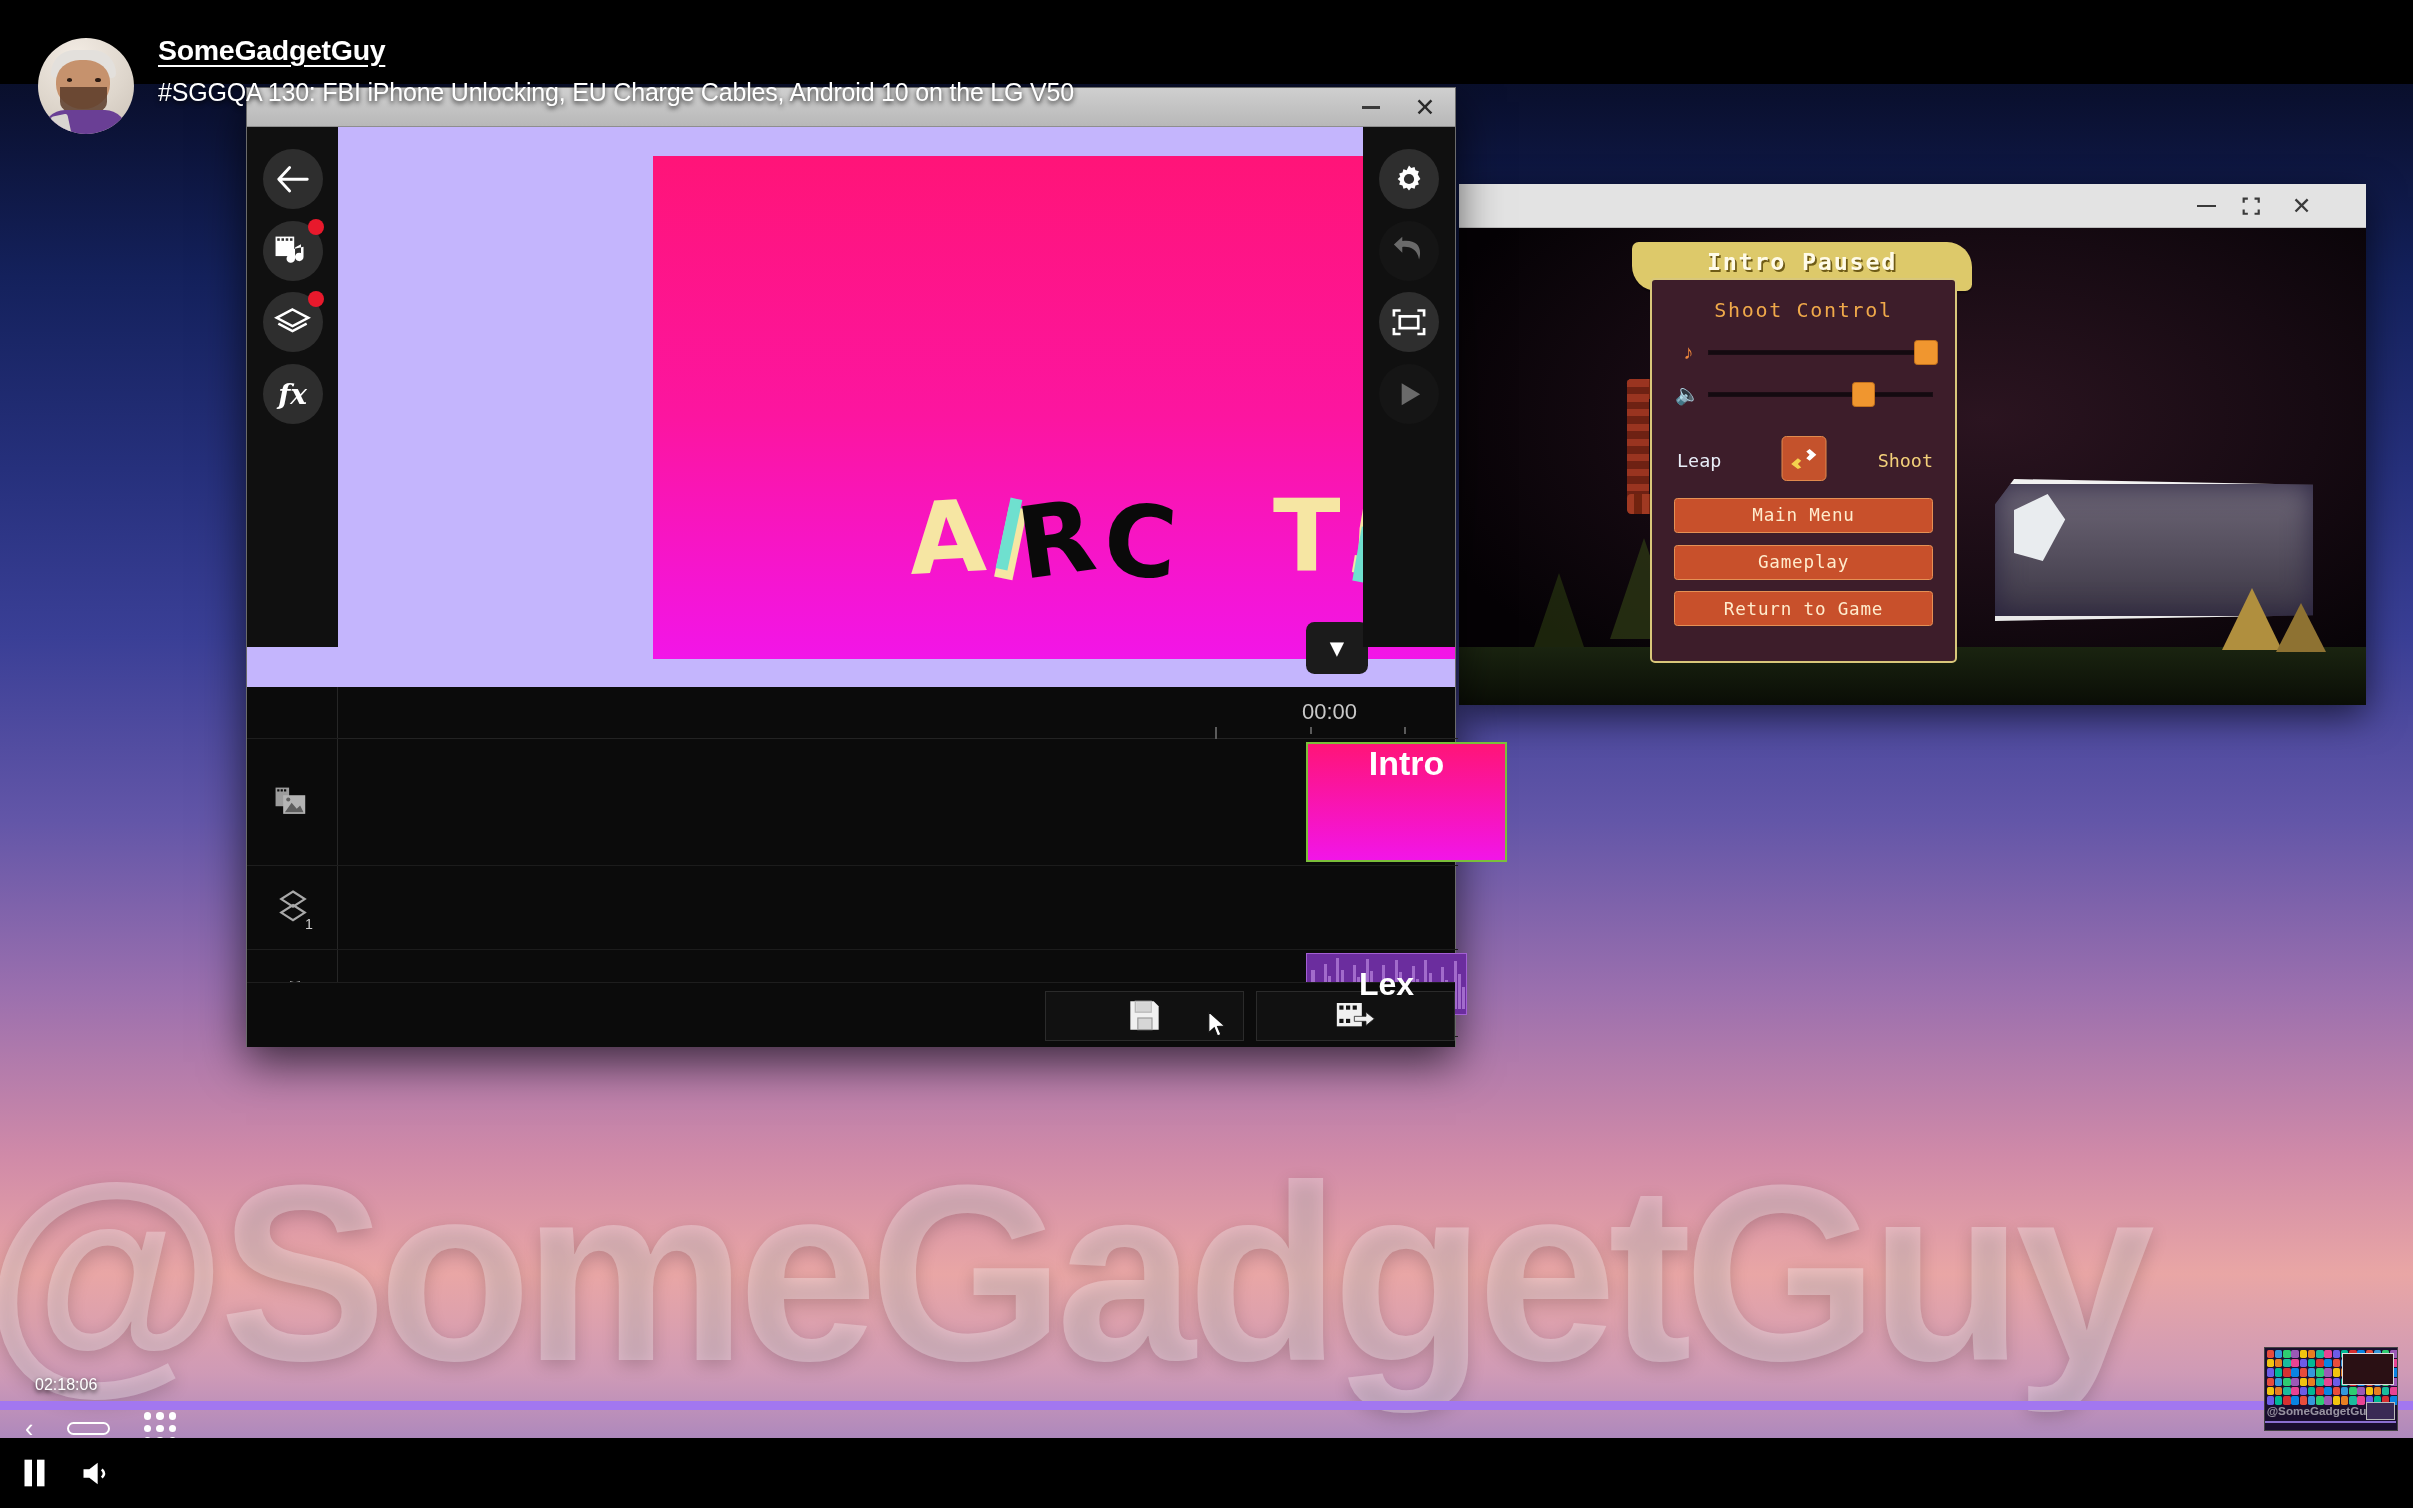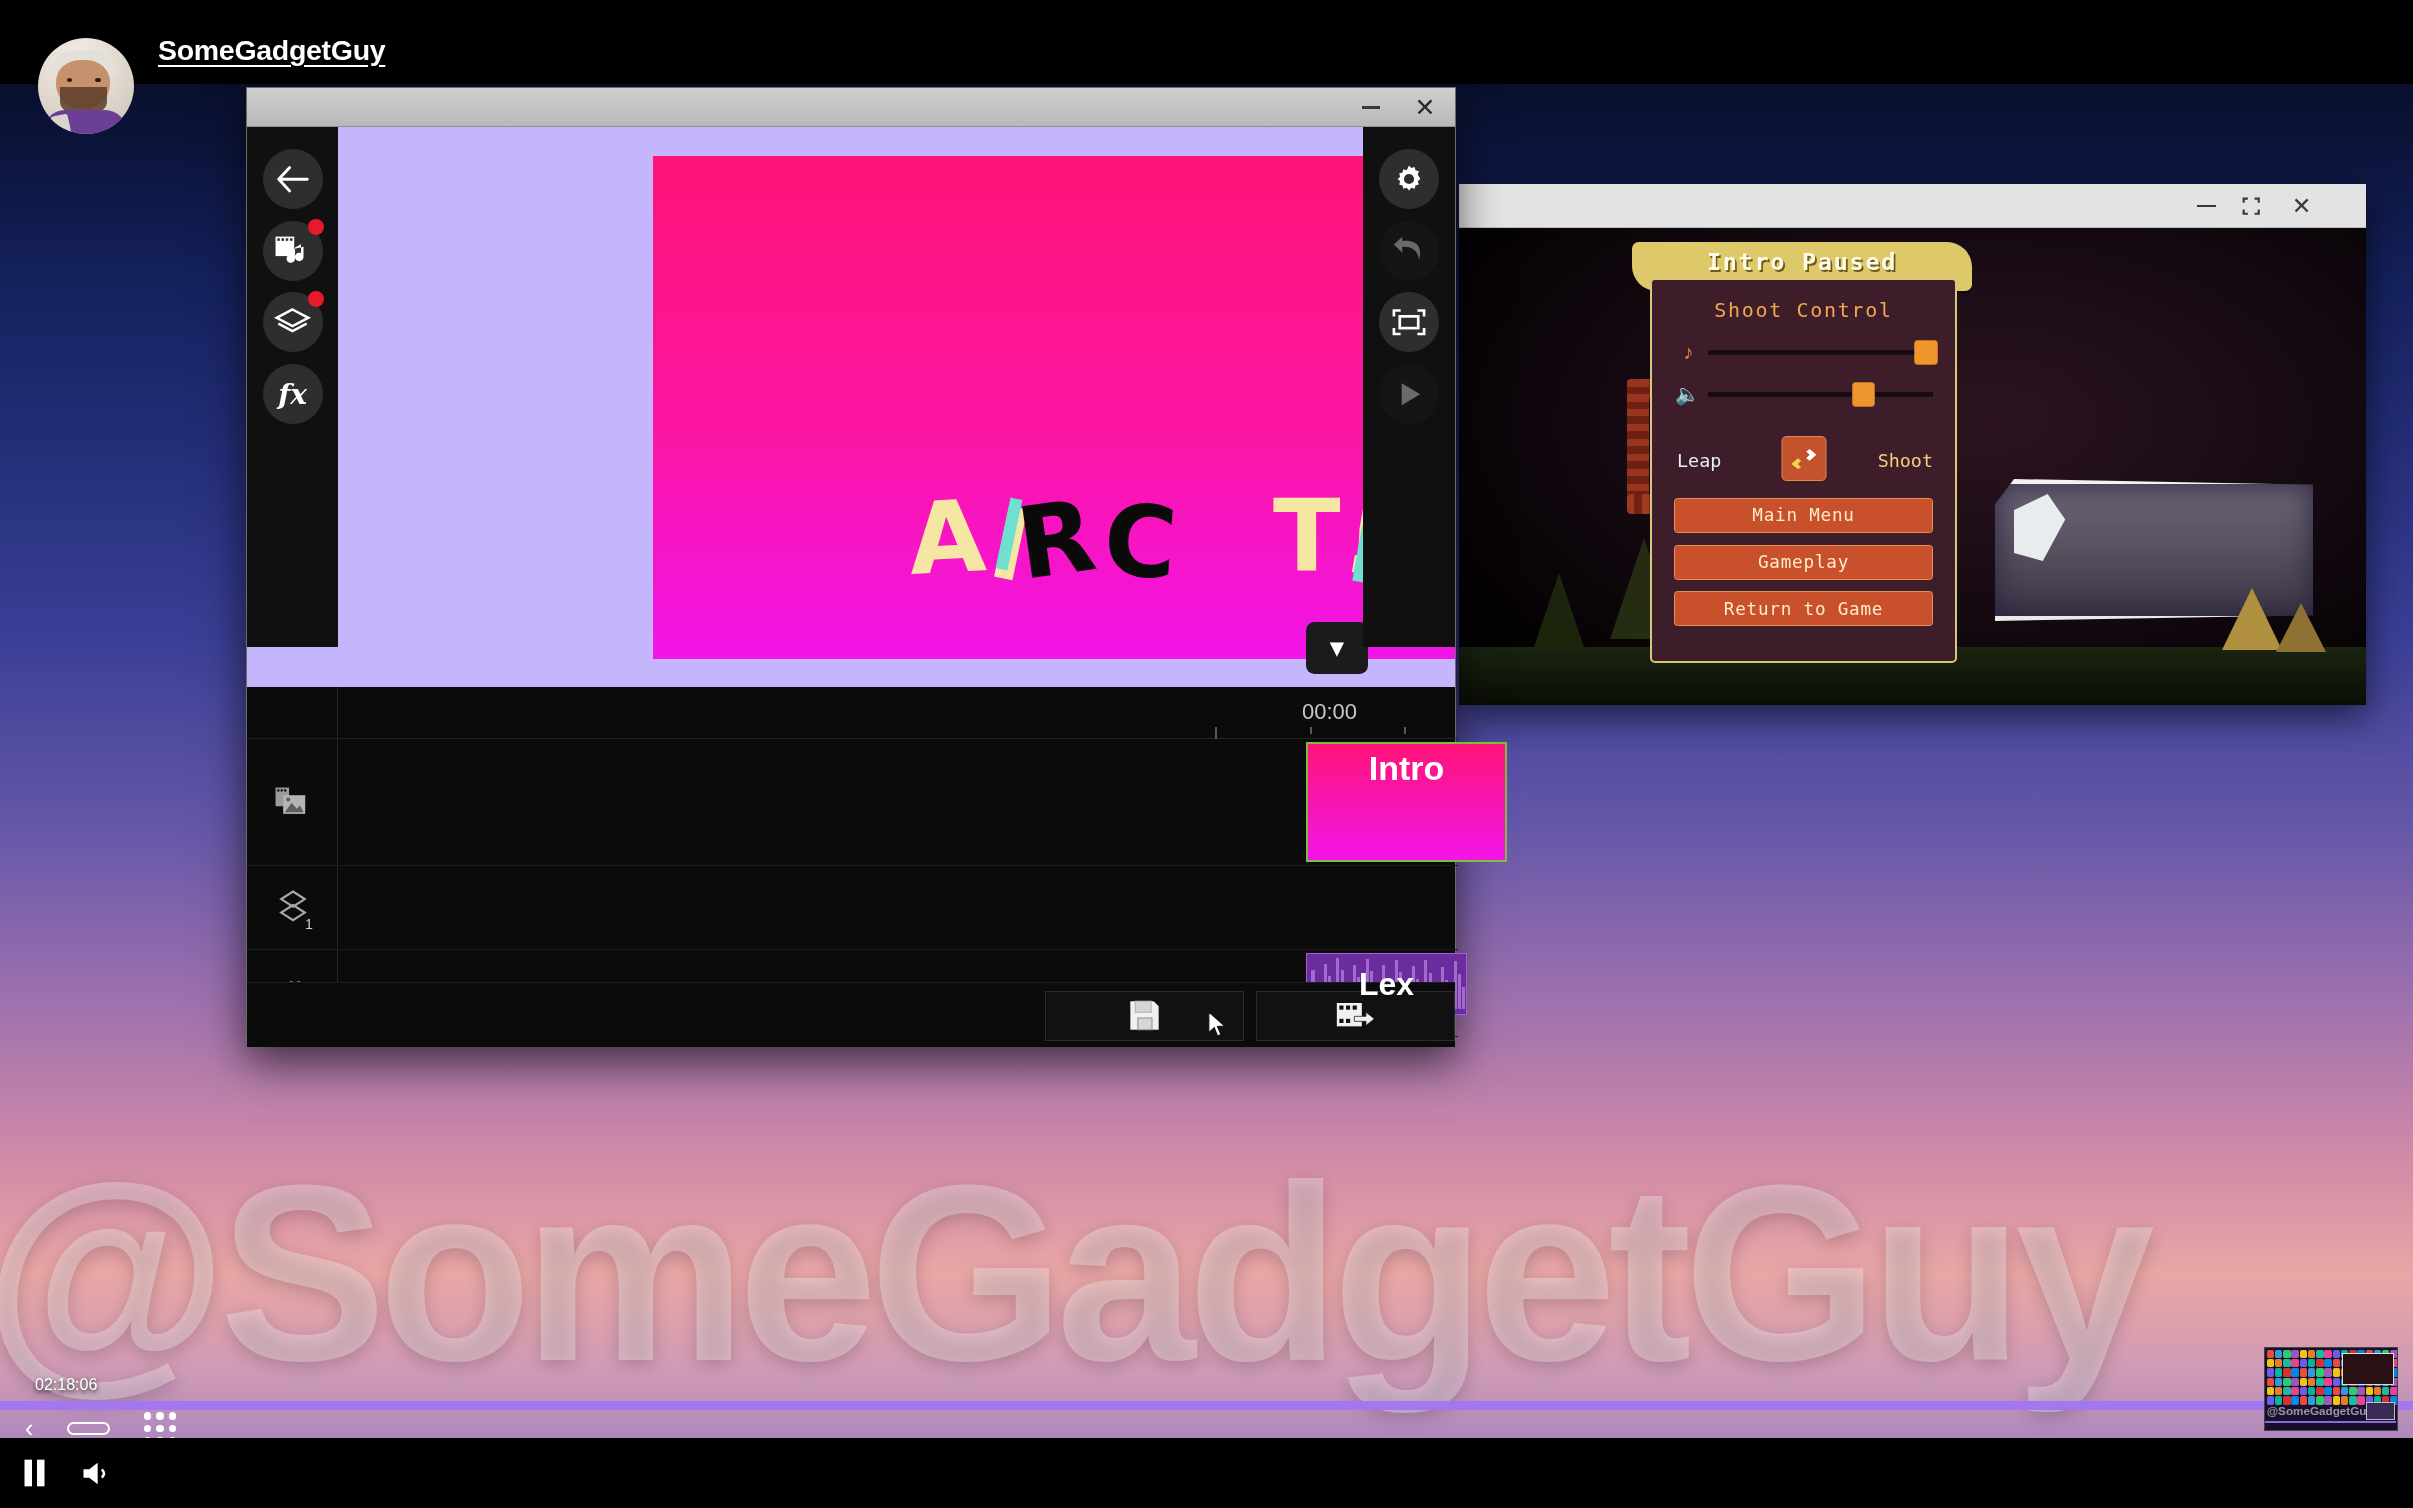--- a/index.html
+++ b/index.html
@@ -94,21 +94,21 @@
   .tlhdr .badge { position:absolute; right:25px; bottom:17px; font-size:14.2px; color:#cfcfcf; }
   #ruler { position:absolute; left:91px; top:0; width:1120px; height:52px;
      border-bottom:0.8px solid #232323; }
   #rulerlabel { position:absolute; left:964px; top:11.7px; color:#c9c9c9; font-size:22px; }
   .tick { position:absolute; top:40px; width:1.7px; height:11px; background:#5a5a5a; }
   #tracks { position:absolute; left:91px; top:52px; width:1120px; height:300px; }
   .track { position:relative; width:100%; border-bottom:0.8px solid #1c1c1c; }
   #clip-intro { position:absolute; left:968px; top:3.4px; width:201px; height:120px;
      background:linear-gradient(to bottom,#ff1478,#f215e8);
      border:2.5px solid #7bbf3a; display:flex; justify-content:center;
-     color:#fff; font-size:34px; font-weight:bold; padding-top:5px; overflow:hidden; }
+     color:#fff; font-size:34px; font-weight:bold; overflow:hidden; }
   #clip-audio { position:absolute; left:968px; top:3.4px; width:161px; height:62px;
      background:#6b2d9e; border:1.7px solid #a35fd4; display:flex; align-items:center;
      justify-content:center; color:#fff; font-size:32px; font-weight:bold; overflow:hidden; }
   .wave { position:absolute; inset:0; opacity:.55; }
   .wave i { position:absolute; bottom:5px; width:3.4px; background:#cf9ff0; display:block; }
   #cursor { position:absolute; left:960px; top:884px; width:22px; height:28.5px; z-index:35; }
 
   
   #ed-bottom { position:absolute; left:0; bottom:0; width:100%; height:65px;
      background:#0b0b0b; border-top:0.8px solid #1e1e1e; }
@@ -532,20 +532,21 @@
       <span class="face"></span>
       <span class="eyes">
           <i></i>
           <i></i>
         </span>
       <span class="beard"></span>
       <span class="shirt"></span>
       <span class="phone"></span>
     </div>
     <div id="chname">SomeGadgetGuy</div>
+    <div id="vidtitle">#SGGQA 130: FBI iPhone Unlocking, EU Charge Cables, Android 10 on the LG V50</div>
   </div>
 
   <div id="ts">02:18:06</div>
   <div id="navbar">
     <span style="font-size:25px;">‹</span>
     <span class="pill"></span>
     <span class="dots">
         <i></i>
         <i></i>
         <i></i>

